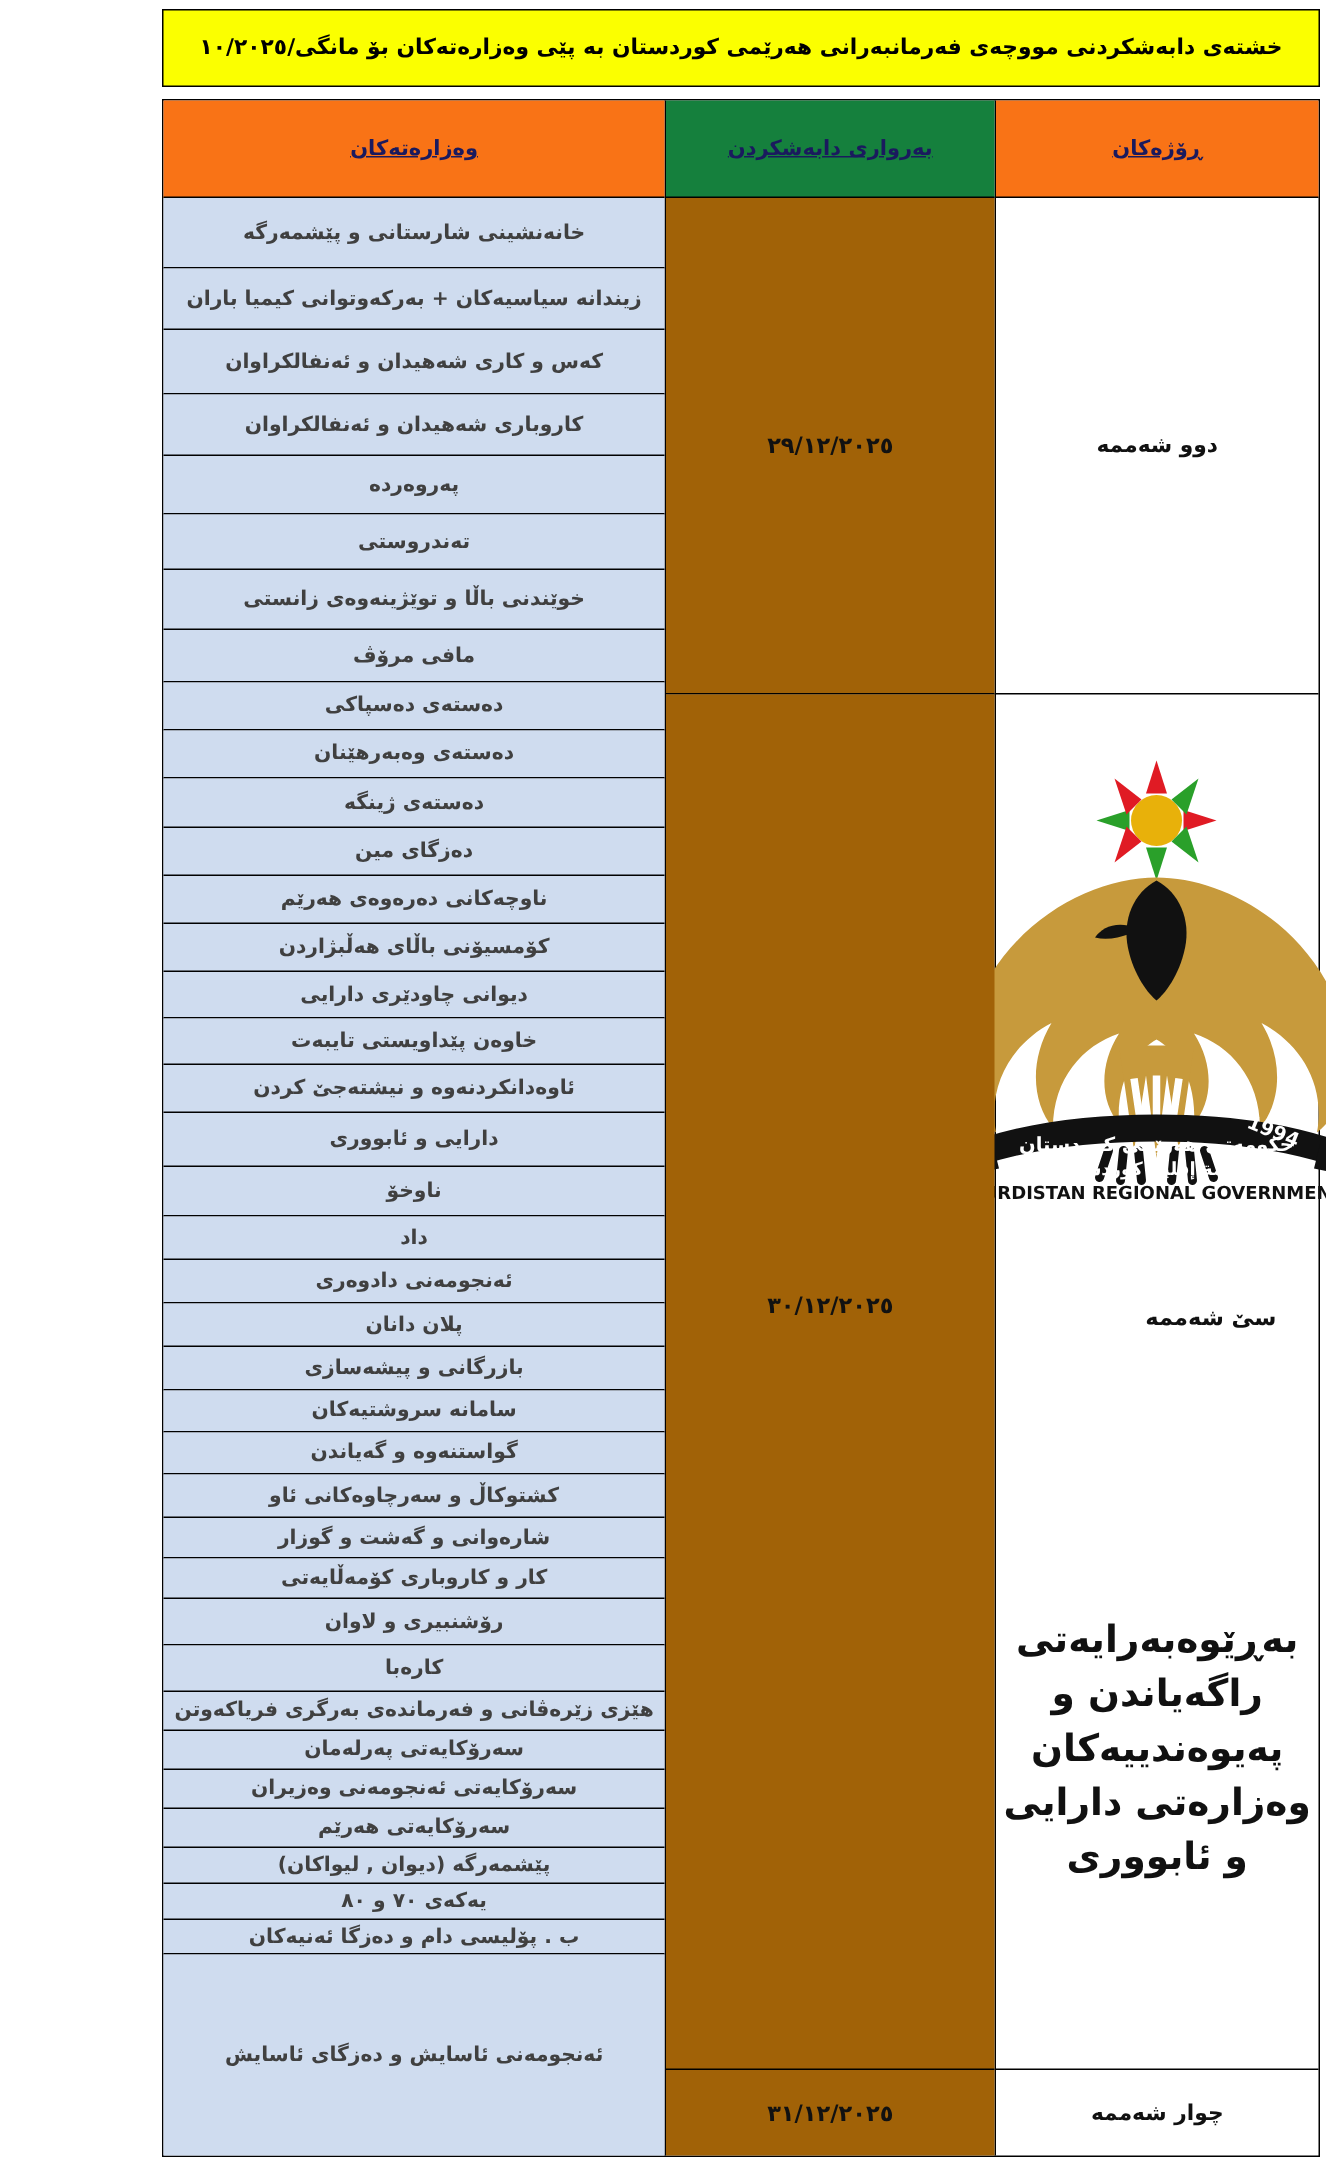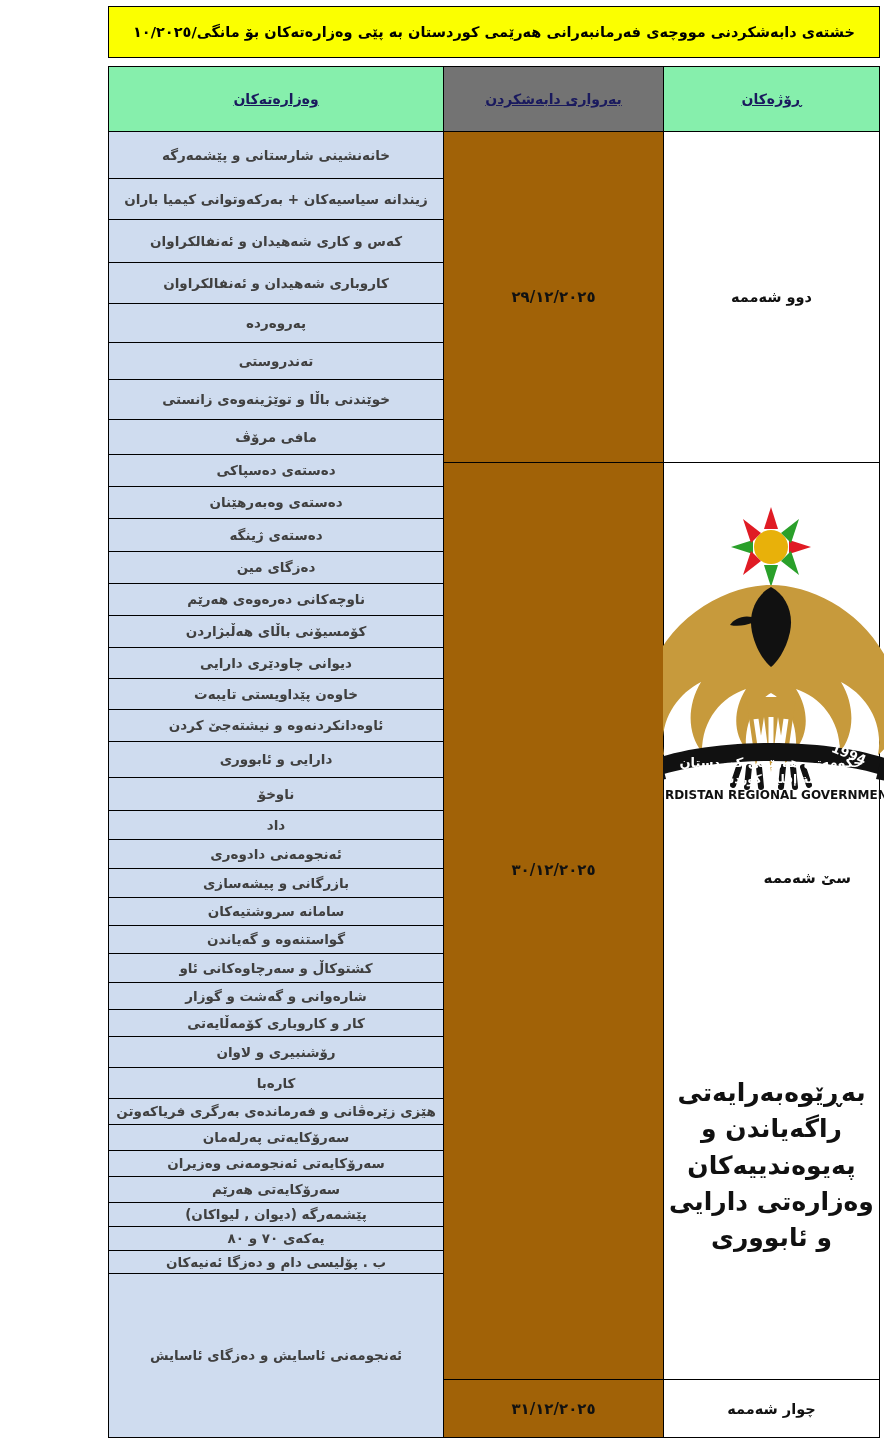--- a/index.html
+++ b/index.html
@@ -22,24 +22,24 @@
     position:absolute;top:66px;right:4px;left:4px;bottom:2px;
     border:1px solid #000;box-sizing:border-box;
     display:flex;flex-direction:row;
   }
   
   .col-days{width:28%;display:flex;flex-direction:column;}
   .col-date{width:28.5%;display:flex;flex-direction:column;border-right:1px solid #000;border-left:1px solid #000;}
   .col-min{width:43.5%;display:flex;flex-direction:column;}
 
   .head{
-    background:#86efac;border-bottom:1px solid #000;height:64px;
+    background:#f97316;border-bottom:1px solid #000;height:64px;
     display:flex;align-items:center;justify-content:center;
   }
-  .head.alt{background:#737373;}
+  .head.alt{background:#15803d;}
   .head span{
     font-size:14px;font-weight:bold;color:#1a1a5e;text-decoration:underline;
   }
   .grp{
     border-bottom:1px solid #000;display:flex;align-items:center;justify-content:center;
     box-sizing:border-box;position:relative;
   }
   .grp.last{border-bottom:none;}
   .grp .lbl{font-size:14.5px;font-weight:bold;color:#111;}
   .grp .dt{font-size:15px;font-weight:bold;color:#111;letter-spacing:1px;}
@@ -216,20 +216,23 @@
       <div class="min-row" style="height:33px;">
           <span>ناوخۆ</span>
         </div>
       <div class="min-row" style="height:29px;">
           <span>داد</span>
         </div>
       <div class="min-row" style="height:29px;">
           <span>ئەنجومەنی دادوەری</span>
         </div>
       <div class="min-row" style="height:29px;">
+          <span>پلان دانان</span>
+        </div>
+      <div class="min-row" style="height:29px;">
           <span>بازرگانی و پیشەسازی</span>
         </div>
       <div class="min-row" style="height:28px;">
           <span>سامانە سروشتیەکان</span>
         </div>
       <div class="min-row" style="height:28px;">
           <span>گواستنەوە و گەیاندن</span>
         </div>
       <div class="min-row" style="height:29px;">
           <span>کشتوکاڵ و سەرچاوەکانی ئاو</span>

